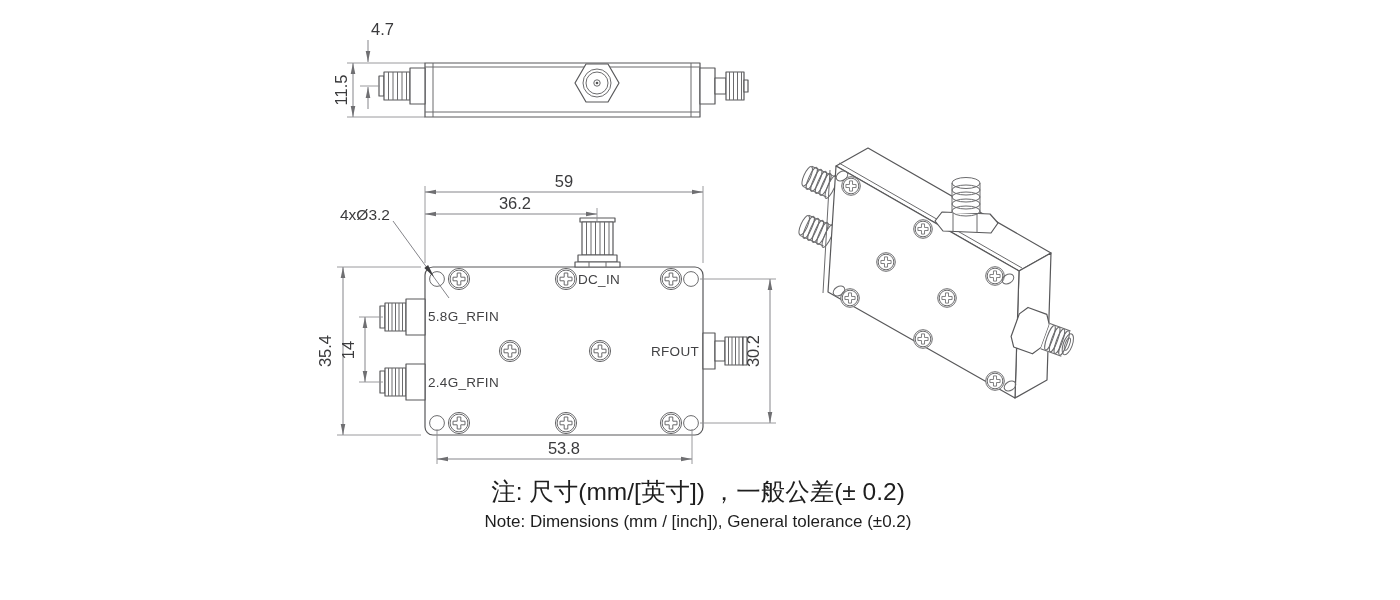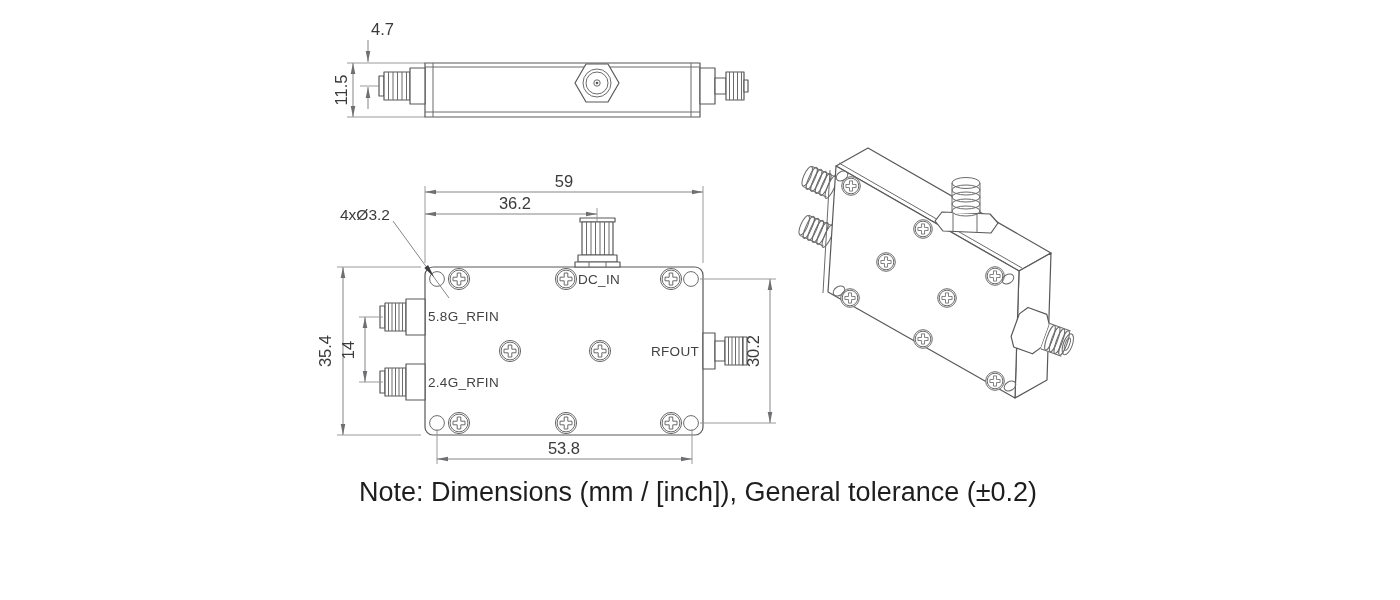--- a/index.html
+++ b/index.html
@@ -10,21 +10,21 @@
   .objthin{fill:none;stroke:#6b6b6d;stroke-width:1;stroke-linejoin:round;}
   .whitefill{fill:#ffffff;stroke:none;}
   .dim{fill:none;stroke:#85858a;stroke-width:1;}
   .ext{fill:none;stroke:#8f8f92;stroke-width:0.9;}
   .dimtext{fill:#3b3b3d;font-size:16.5px;}
   .calltext{fill:#3b3b3d;font-size:15.5px;}
   .label{fill:#424244;font-size:13.5px;letter-spacing:0.3px;}
   .leaderarrow{fill:#3c3c3e;stroke:none;}
   .note{position:absolute;left:0;top:477px;width:1396px;text-align:center;color:#1e1e1e;}
   .note .zh{font-size:24.5px;line-height:30px;}
-  .note .en{font-size:27px;line-height:30px;}
+  .note .en{font-size:17px;line-height:30px;}
 </style>
 </head>
 <body>
 
 <div class="stage">
 <svg width="1400" height="600" viewBox="0 0 1400 600">
   <defs>
     <marker id="arrow" viewBox="0 0 12 6" refX="11.5" refY="3" markerWidth="12" markerHeight="6" markerUnits="userSpaceOnUse" orient="auto-start-reverse">
       <path d="M0.5,0.7 L11.5,3 L0.5,5.3 Z" fill="#6f6f72"></path>
     </marker>
@@ -230,15 +230,16 @@
     <g>
       <ellipse class="objthin" fill="#ffffff" cx="842" cy="176" rx="6.2" ry="4.4" transform="rotate(-31 842 176)"></ellipse>
       <ellipse class="objthin" fill="#ffffff" cx="1008" cy="279" rx="6.2" ry="4.4" transform="rotate(-31 1008 279)"></ellipse>
       <ellipse class="objthin" fill="#ffffff" cx="839" cy="291" rx="6.2" ry="4.4" transform="rotate(-31 839 291)"></ellipse>
       <ellipse class="objthin" fill="#ffffff" cx="1010" cy="386" rx="6.2" ry="4.4" transform="rotate(-31 1010 386)"></ellipse>
     </g>
   </g>
 </svg>
 
 <div class="note">
+  <div class="zh">注: 尺寸(mm/[英寸]) ，一般公差(± 0.2)</div>
   <div class="en">Note: Dimensions (mm / [inch]), General tolerance (±0.2)</div>
 </div>
 </div>
 
 </body></html>

